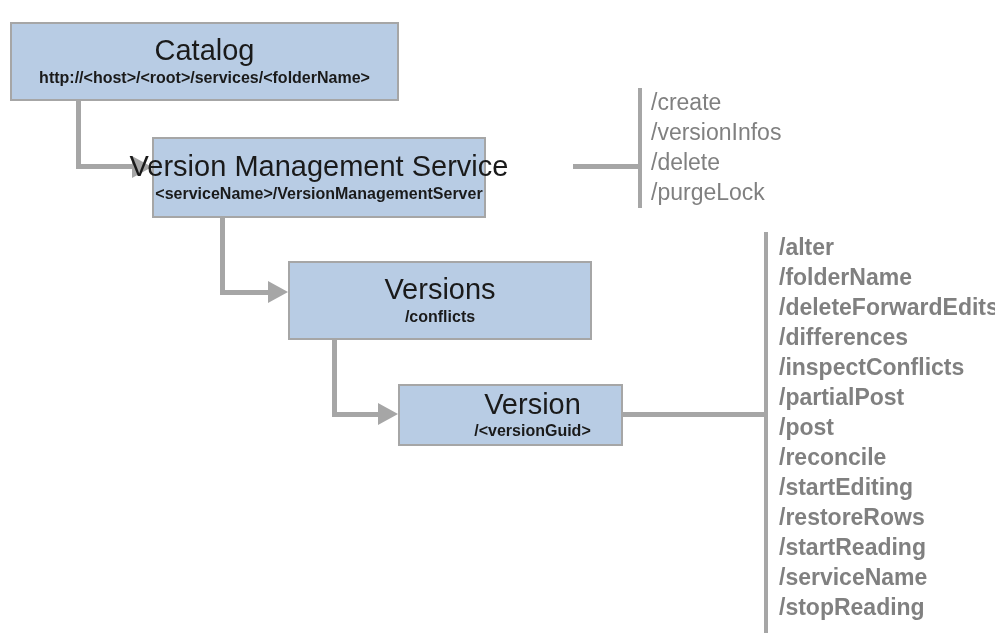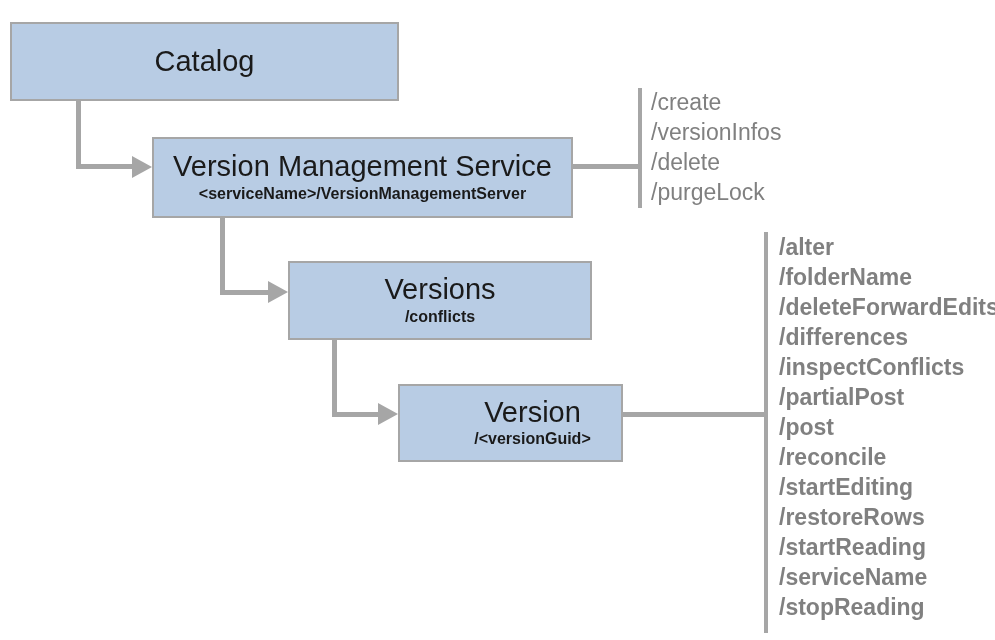--- a/index.html
+++ b/index.html
@@ -31,23 +31,23 @@
     border-left:20px solid var(--conn);
   }
 
   .ops{
     position:absolute;list-style:none;margin:0;padding:0;
     font-size:23px;color:var(--listc);line-height:30px;white-space:nowrap;
   }
 
   
   #node-catalog  {left:10px;  top:13px;  width:389px; height:79px;}
-  #node-vms      {left:152px; top:128px; width:421px; height:81px;}
+  #node-vms      {left:152px; top:128px; width:334px; height:81px;}
   #node-versions {left:288px; top:252px; width:304px; height:79px;}
-  #node-version  {left:398px; top:375px; width:225px; height:78px;padding-left:44px;}
+  #node-version  {left:398px; top:375px; width:225px; height:62px;padding-left:44px;}
 
   
   #conn-cat-v   {left:76px;  top:92px;  width:5px;  height:74px;}
   #conn-cat-h   {left:76px;  top:164px; width:57px; height:5px;}
   #arr-vms      {left:132px; top:156px;}
   #conn-vms-v   {left:220px; top:209px; width:5px;  height:84px;}
   #conn-vms-h   {left:220px; top:290px; width:49px; height:5px;}
   #arr-versions {left:268px; top:281px;}
   #conn-vers-v  {left:332px; top:331px; width:5px;  height:84px;}
   #conn-vers-h  {left:332px; top:412px; width:47px; height:5px;}
@@ -77,20 +77,21 @@
   <div class="seg" id="conn-vers-h"></div>
   <div class="arrow" id="arr-version"></div>
 
   <div class="seg" id="conn-ops1-h"></div>
   <div class="seg" id="conn-ops2-h"></div>
   <div class="seg" id="bar-ops1"></div>
   <div class="seg" id="bar-ops2"></div>
 
   <div class="node" id="node-catalog">
     <div class="title">Catalog</div>
+    <div class="subtitle">http://&lt;host&gt;/&lt;root&gt;/services/&lt;folderName&gt;</div>
   </div>
 
   <div class="node" id="node-vms">
     <div class="title">Version Management Service</div>
     <div class="subtitle">&lt;serviceName&gt;/VersionManagementServer</div>
   </div>
 
   <div class="node" id="node-versions">
     <div class="title">Versions</div>
     <div class="subtitle">/conflicts</div>

